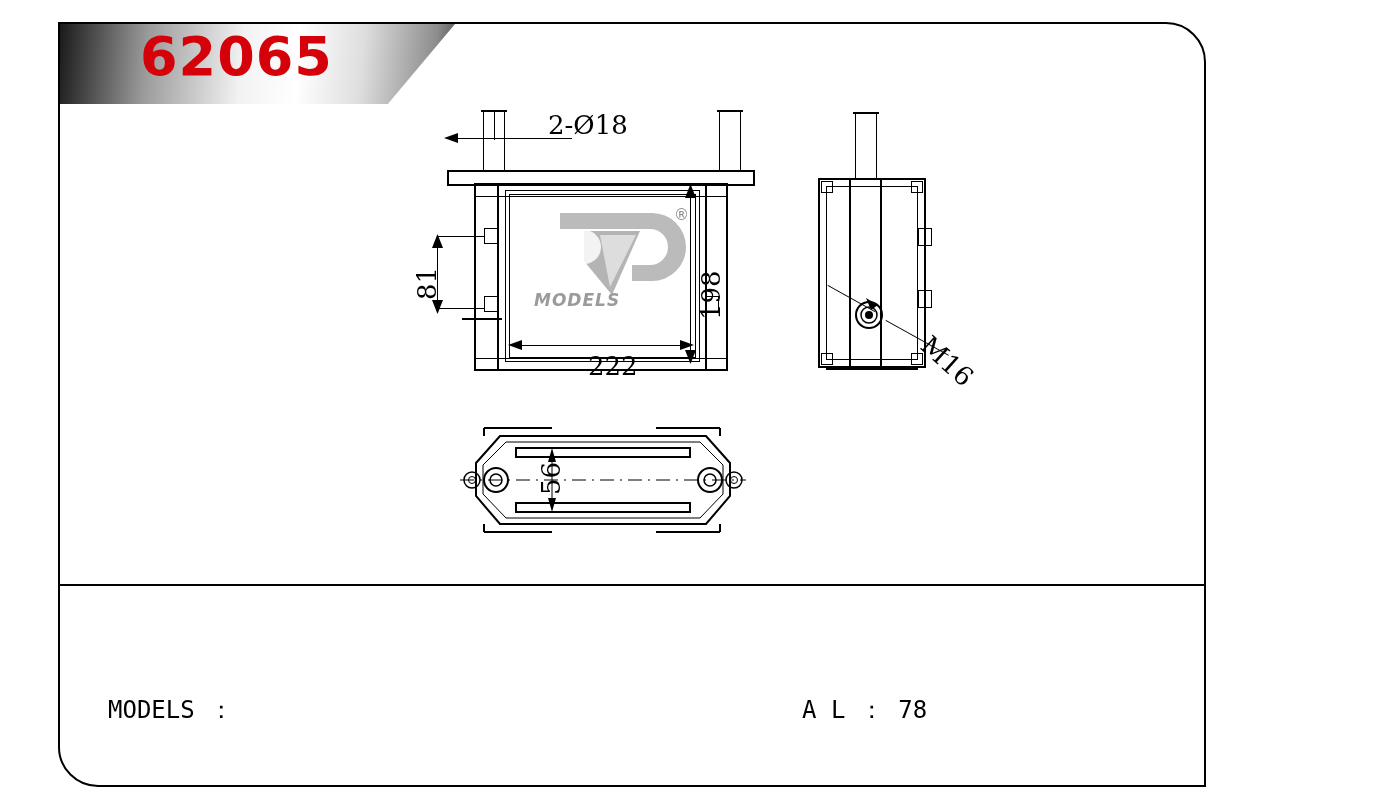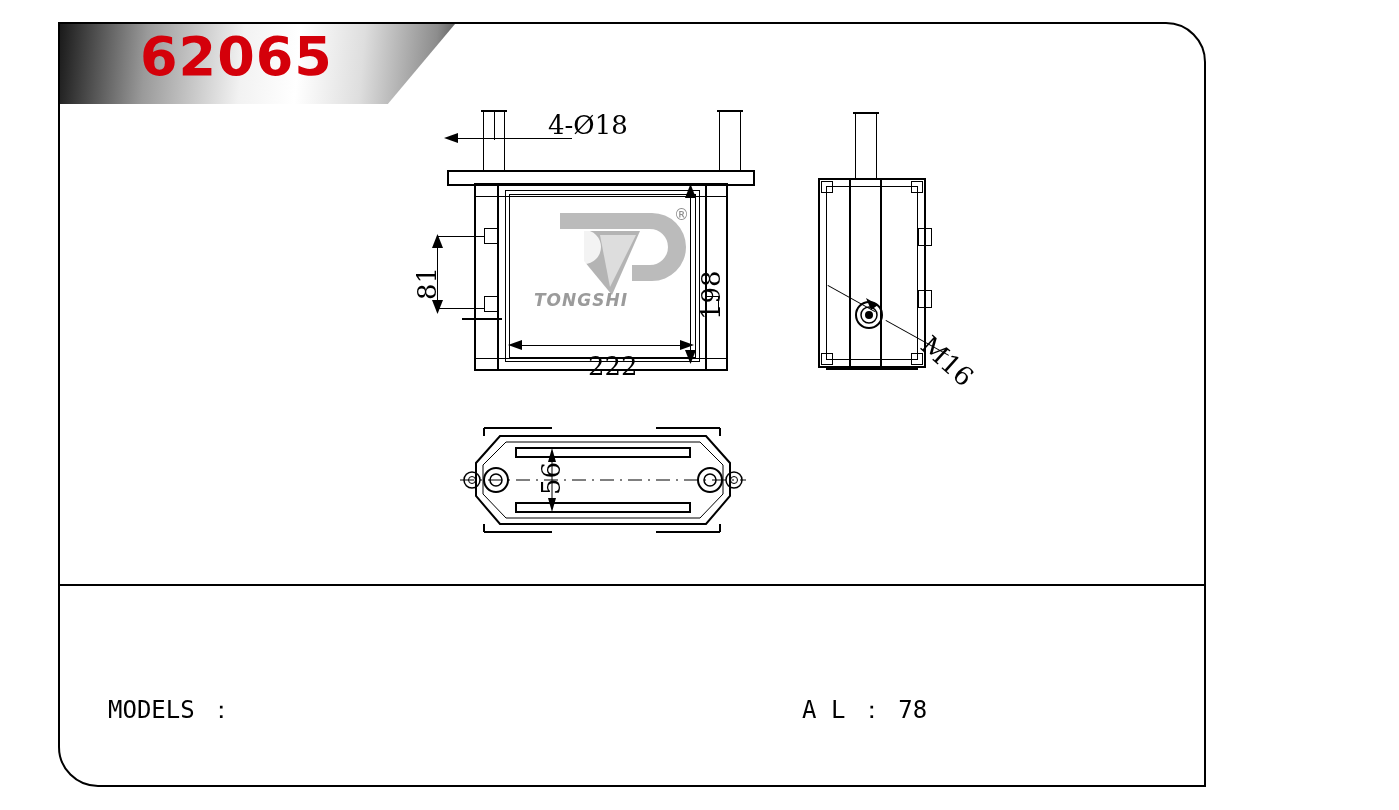--- a/index.html
+++ b/index.html
@@ -178,21 +178,21 @@
   <div class="box" style="left:484px; top:228px; width:14px; height:16px;"></div>
   <div class="box" style="left:484px; top:296px; width:14px; height:16px;"></div>
   <div class="box" style="left:705px; top:296px; width:14px; height:16px;"></div>
   <div class="ln hl" style="left:462px; top:318px; width:40px; height:2px;"></div>
 
   <div class="ln hl" style="left:452px; top:138px; width:120px; height:1px;"></div>
   <div class="ln vl" style="left:494px; top:112px; width:1px; height:28px;"></div>
   <svg style="position:absolute; left:444px; top:130px;" width="20" height="16">
     <polygon points="0,8 14,3 14,13" fill="#000"></polygon>
   </svg>
-  <div class="dim-text" style="left:548px; top:110px;">4-Ø18</div>
+  <div class="dim-text" style="left:548px; top:110px;">2-Ø18</div>
 
   <div class="ln vl" style="left:690px; top:186px; width:1px; height:172px;"></div>
   <svg style="position:absolute; left:683px; top:184px;" width="16" height="18">
     <polygon points="7.5,0 2,14 13,14" fill="#000"></polygon>
   </svg>
   <svg style="position:absolute; left:683px; top:346px;" width="16" height="18">
     <polygon points="7.5,18 2,4 13,4" fill="#000"></polygon>
   </svg>
   <div class="dim-text rot" style="left:696px; top:320px;">198</div>
 
@@ -215,21 +215,21 @@
     <polygon points="7.5,18 2,4 13,4" fill="#000"></polygon>
   </svg>
   <div class="dim-text rot" style="left:412px; top:300px;">81</div>
 
   <svg class="logo" viewBox="0 0 150 120">
     <path d="M20 18 H112 A34 34 0 0 1 112 86 H92 V70 H110 A18 18 0 0 0 110 34 H20 Z" fill="#a5a5a5"></path>
     <path d="M44 36 H100 L72 100 L44 66 Z" fill="#9c9c9c"></path>
     <path d="M60 40 L96 40 L70 92 Z" fill="#ffffff" opacity="0.55"></path>
     <circle cx="44" cy="52" r="17" fill="#ffffff" opacity="0.85"></circle>
   </svg>
-  <div class="logo-text">TONGSHI</div>
+  <div class="logo-text">MODELS</div>
   <div class="logo-r">®</div>
 
   <div class="box2" style="left:818px; top:178px; width:108px; height:190px;"></div>
   <div class="box" style="left:826px; top:186px; width:92px; height:174px;"></div>
 
   <div class="box" style="left:821px; top:181px; width:12px; height:12px;"></div>
   <div class="box" style="left:911px; top:181px; width:12px; height:12px;"></div>
   <div class="box" style="left:821px; top:353px; width:12px; height:12px;"></div>
   <div class="box" style="left:911px; top:353px; width:12px; height:12px;"></div>
 

